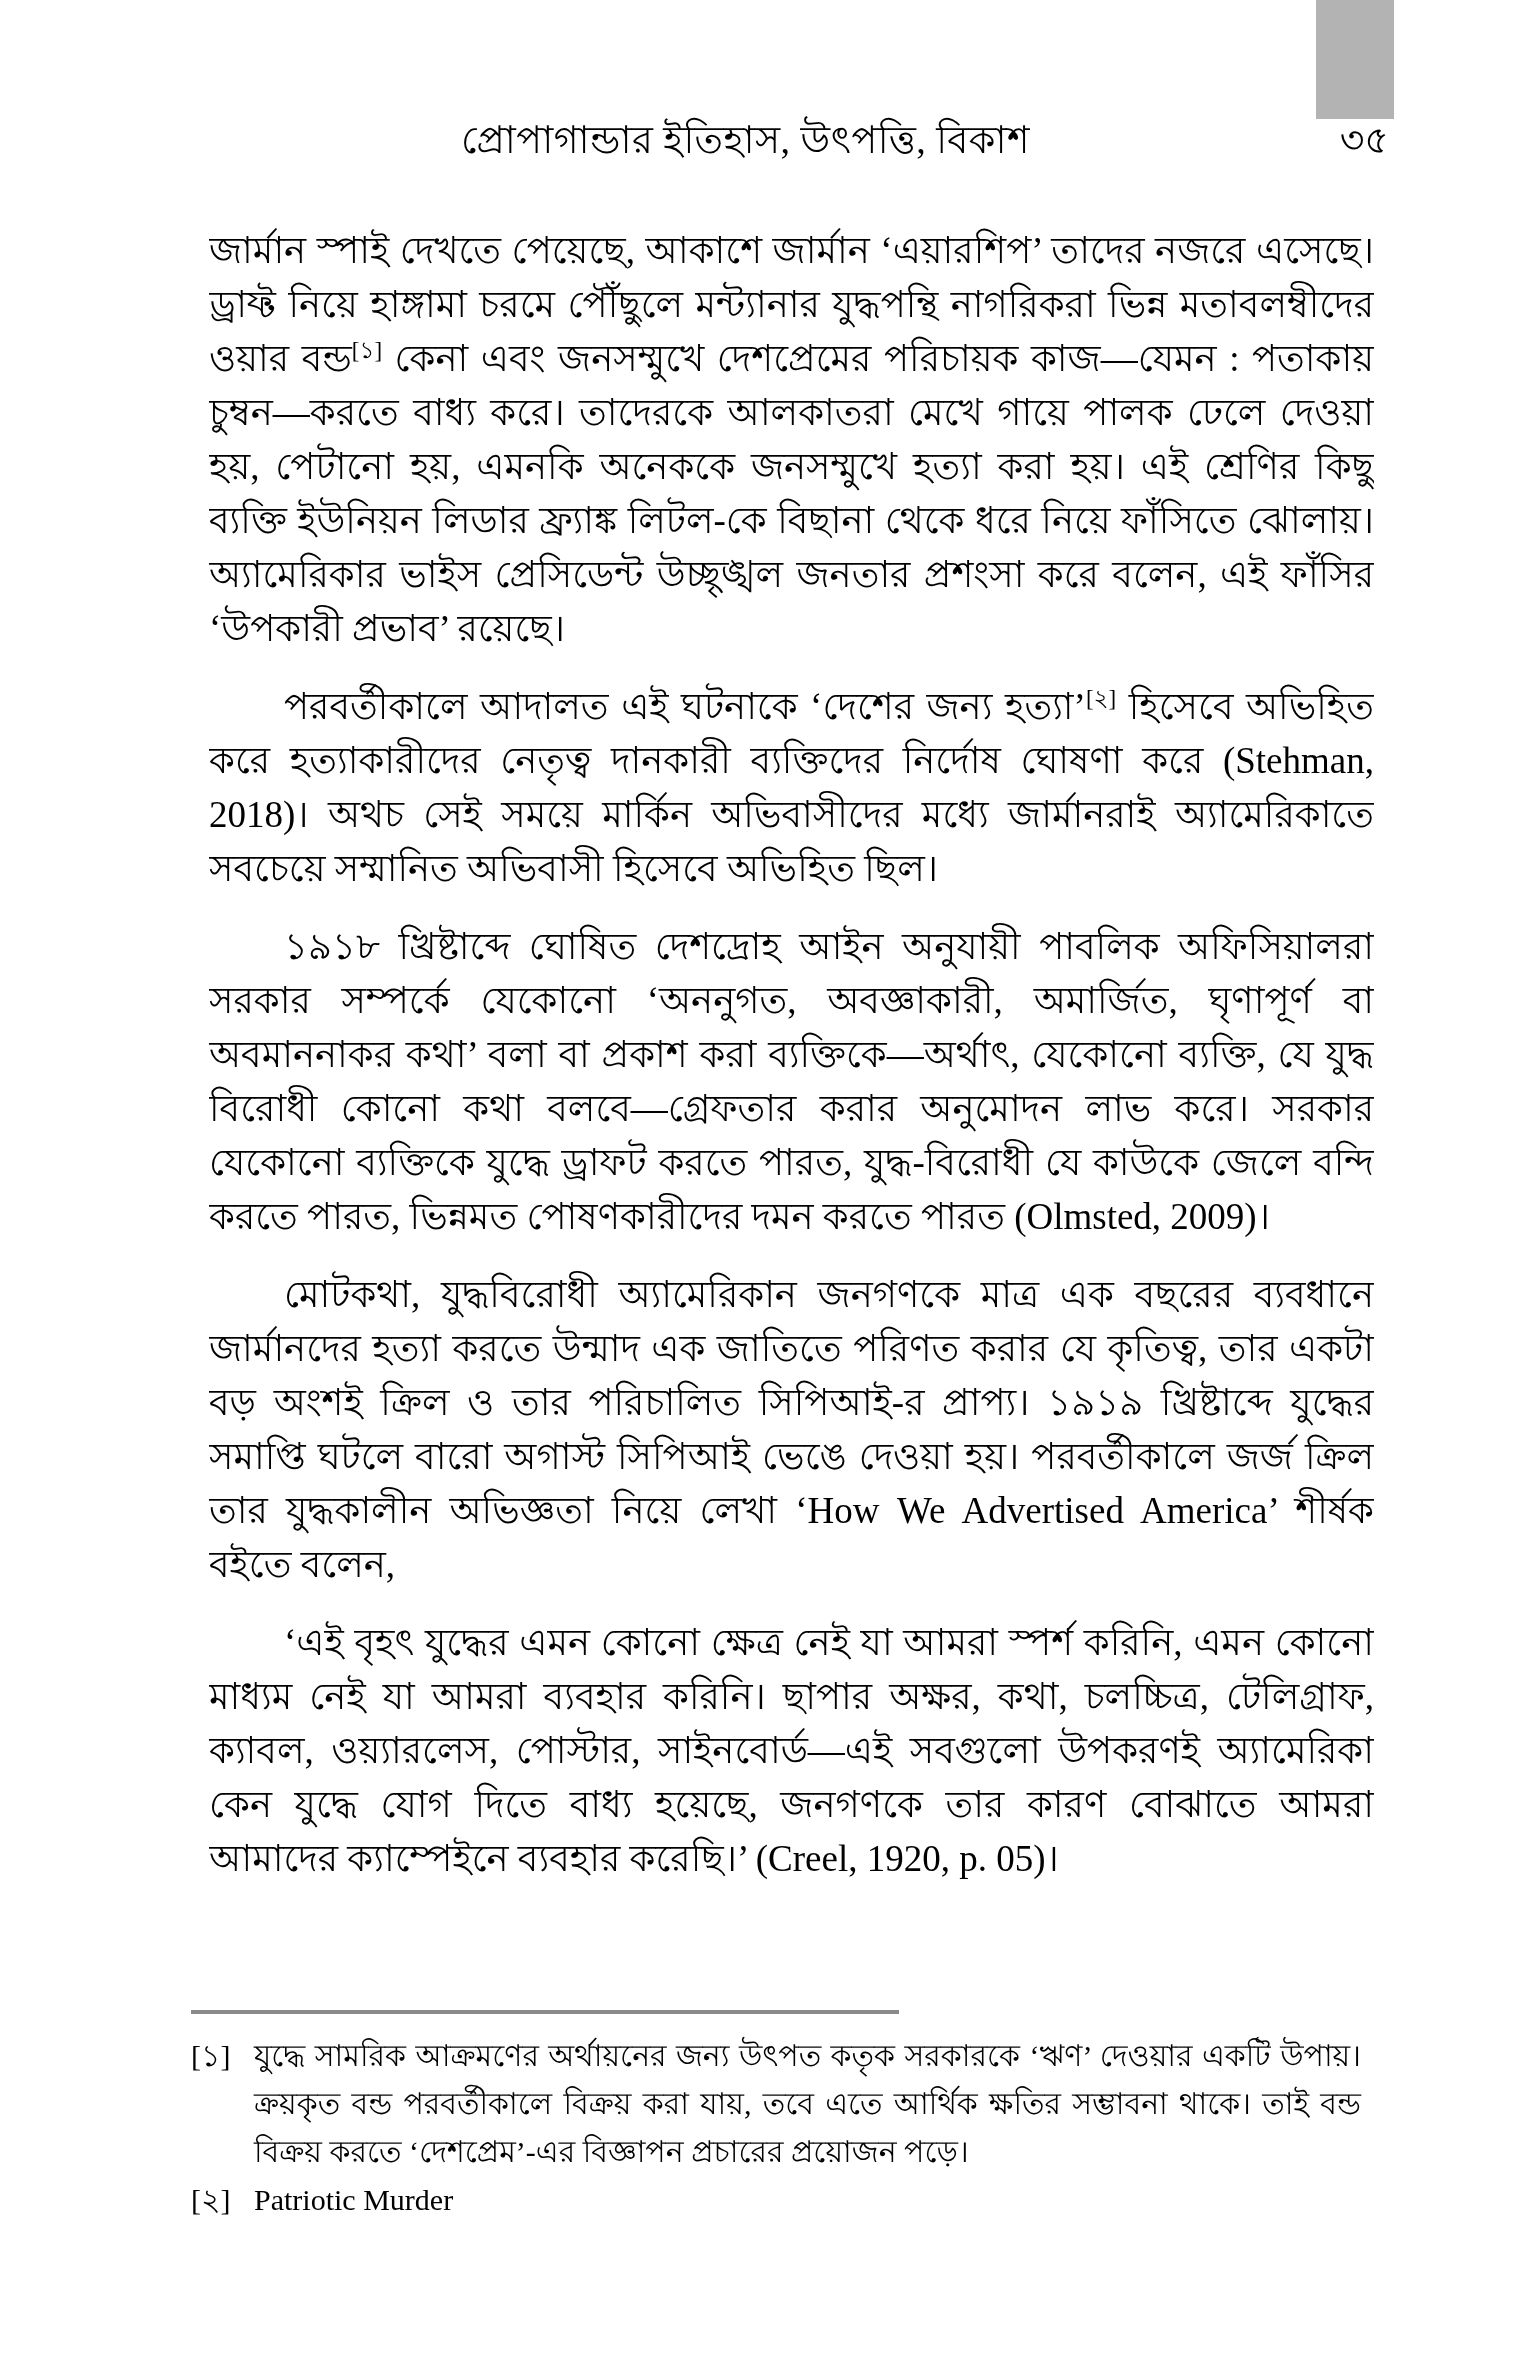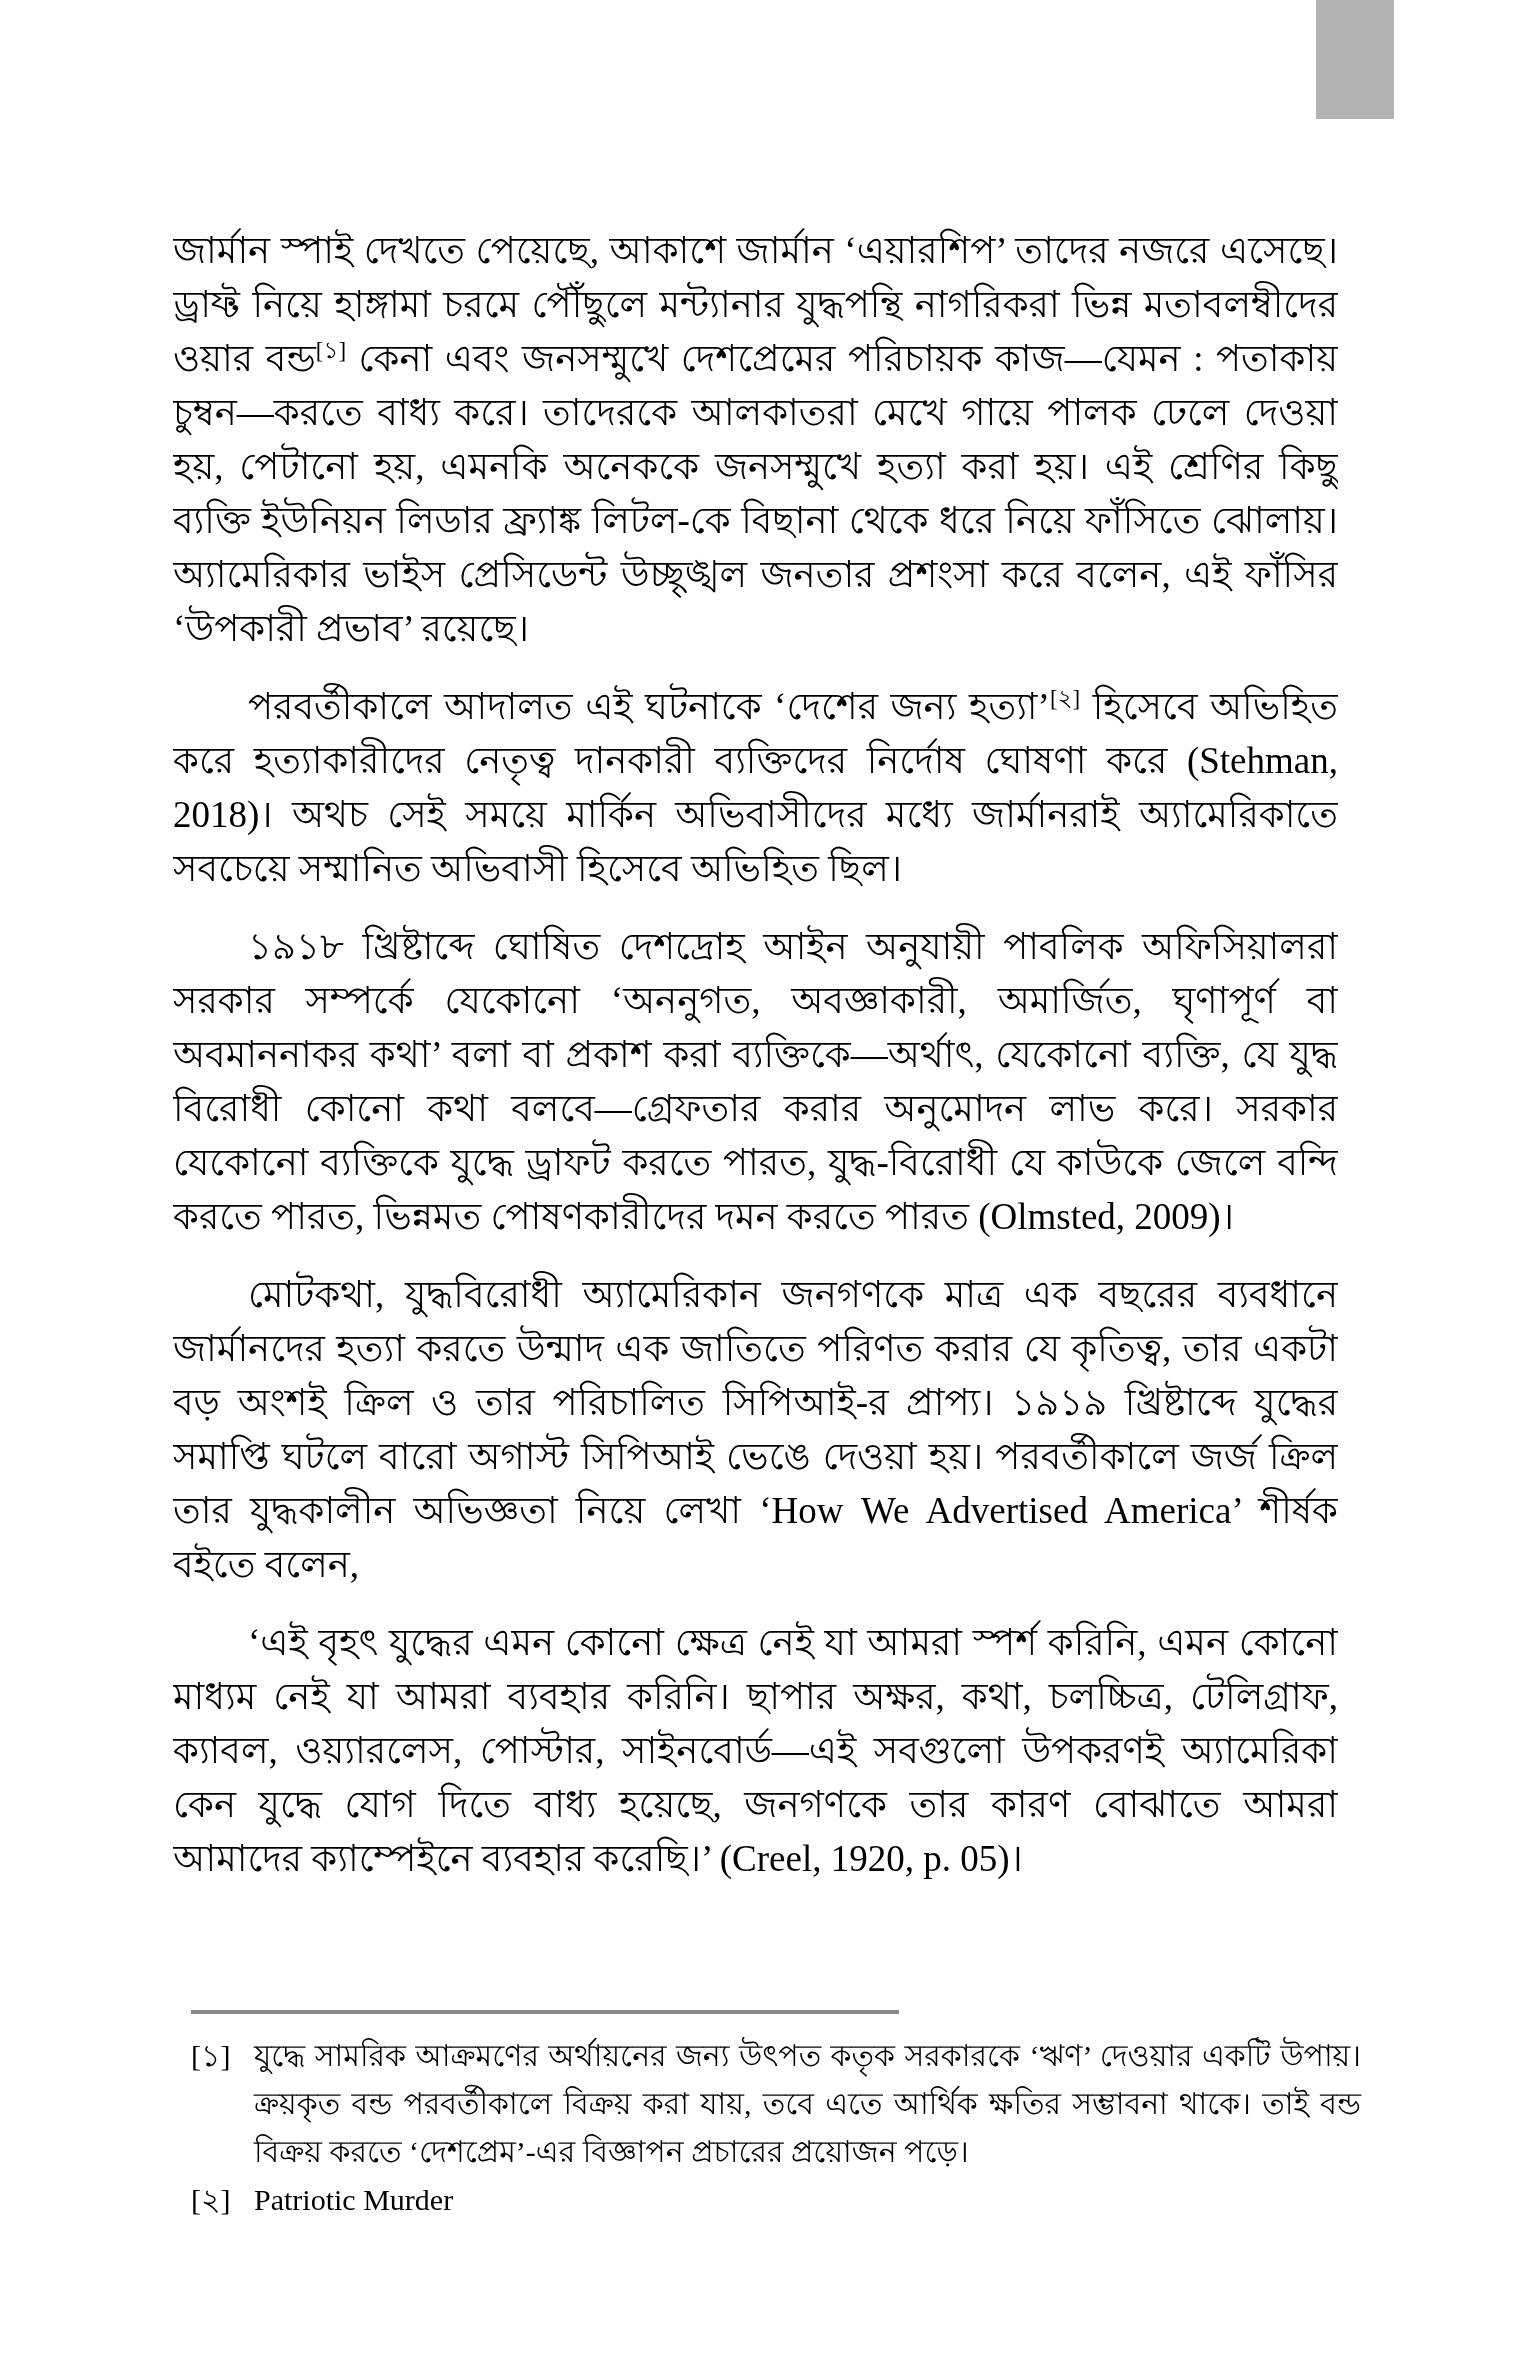--- a/index.html
+++ b/index.html
@@ -17,21 +17,21 @@
     background:#b3b3b3;
   }
   .page-header{
     position:absolute;top:114px;left:191px;width:1198px;
     display:flex;align-items:flex-start;
     font-size:38px;line-height:52px;
   }
   .header-title{flex:1;text-align:center;letter-spacing:0.5px;}
   .page-number{width:89px;text-align:right;}
   .text-block{
-    position:absolute;top:224px;left:173px;width:1165px;height:1776px;
+    position:absolute;top:224px;left:209px;width:1165px;height:1776px;
     text-align:justify;
     overflow:hidden;
   }
   .para{
     margin:0 0 24px 0;
     font-size:37px;line-height:54px;
   }
   .para.indent{text-indent:75px;font-family:Liberation Serif, serif;}
   .para sup{
     font-size:23px;line-height:0;vertical-align:super;
@@ -50,20 +50,24 @@
   .fn-marker{width:63px;flex-shrink:0;}
   .fn-text{flex:1;text-align:justify;}
 </style>
 </head>
 <body>
 
 <div class="page">
 
   <div class="corner-block"></div>
 
+  <header class="page-header">
+    <div class="header-title">প্রোপাগান্ডার ইতিহাস, উৎপত্তি, বিকাশ</div>
+    <div class="page-number">৩৫</div>
+  </header>
 
   <main class="text-block" id="paragraphs">
       <p class="para"><span>জার্মান স্পাই দেখতে পেয়েছে, আকাশে জার্মান ‘এয়ারশিপ’ তাদের নজরে এসেছে। ড্রাফ্ট নিয়ে হাঙ্গামা চরমে পৌঁছুলে মন্ট্যানার যুদ্ধপন্থি নাগরিকরা ভিন্ন মতাবলম্বীদের ওয়ার বন্ড</span><sup>[১]</sup><span> কেনা এবং জনসম্মুখে দেশপ্রেমের পরিচায়ক কাজ—যেমন : পতাকায় চুম্বন—করতে বাধ্য করে। তাদেরকে আলকাতরা মেখে  গায়ে পালক ঢেলে দেওয়া হয়, পেটানো হয়, এমনকি অনেককে জনসম্মুখে হত্যা করা হয়। এই শ্রেণির কিছু ব্যক্তি ইউনিয়ন লিডার ফ্র্যাঙ্ক লিটল-কে বিছানা থেকে ধরে নিয়ে ফাঁসিতে ঝোলায়। অ্যামেরিকার ভাইস প্রেসিডেন্ট উচ্ছৃঙ্খল জনতার প্রশংসা করে বলেন, এই ফাঁসির ‘উপকারী প্রভাব’ রয়েছে।</span></p>
       <p class="para indent"><span>পরবর্তীকালে আদালত এই ঘটনাকে ‘দেশের জন্য হত্যা’</span><sup>[২]</sup><span> হিসেবে অভিহিত করে হত্যাকারীদের নেতৃত্ব দানকারী ব্যক্তিদের নির্দোষ ঘোষণা করে (Stehman, 2018)। অথচ সেই সময়ে মার্কিন অভিবাসীদের মধ্যে জার্মানরাই অ্যামেরিকাতে সবচেয়ে সম্মানিত অভিবাসী হিসেবে অভিহিত ছিল।</span></p>
       <p class="para indent"><span>১৯১৮ খ্রিষ্টাব্দে ঘোষিত দেশদ্রোহ আইন অনুযায়ী পাবলিক অফিসিয়ালরা সরকার সম্পর্কে যেকোনো ‘অননুগত, অবজ্ঞাকারী, অমার্জিত, ঘৃণাপূর্ণ বা অবমাননাকর কথা’ বলা বা প্রকাশ করা ব্যক্তিকে—অর্থাৎ, যেকোনো ব্যক্তি, যে যুদ্ধ বিরোধী কোনো কথা বলবে—গ্রেফতার করার অনুমোদন লাভ করে। সরকার যেকোনো ব্যক্তিকে যুদ্ধে ড্রাফট করতে পারত, যুদ্ধ-বিরোধী যে কাউকে জেলে বন্দি করতে পারত, ভিন্নমত পোষণকারীদের দমন করতে পারত (Olmsted, 2009)।</span></p>
       <p class="para indent"><span>মোটকথা, যুদ্ধবিরোধী অ্যামেরিকান জনগণকে মাত্র এক বছরের ব্যবধানে জার্মানদের হত্যা করতে উন্মাদ এক জাতিতে পরিণত করার যে কৃতিত্ব, তার একটা বড় অংশই ক্রিল ও তার পরিচালিত সিপিআই-র প্রাপ্য। ১৯১৯ খ্রিষ্টাব্দে যুদ্ধের সমাপ্তি ঘটলে বারো অগাস্ট সিপিআই ভেঙে দেওয়া হয়। পরবর্তীকালে জর্জ ক্রিল তার যুদ্ধকালীন অভিজ্ঞতা নিয়ে লেখা ‘How We Advertised America’ শীর্ষক বইতে বলেন,</span></p>
       <p class="para indent quote"><span>‘এই বৃহৎ যুদ্ধের এমন কোনো ক্ষেত্র নেই যা আমরা স্পর্শ করিনি, এমন কোনো মাধ্যম নেই যা আমরা ব্যবহার করিনি। ছাপার অক্ষর, কথা, চলচ্চিত্র, টেলিগ্রাফ, ক্যাবল, ওয়্যারলেস, পোস্টার, সাইনবোর্ড—এই সবগুলো উপকরণই অ্যামেরিকা কেন যুদ্ধে যোগ দিতে বাধ্য হয়েছে, জনগণকে তার কারণ বোঝাতে আমরা আমাদের ক্যাম্পেইনে ব্যবহার করেছি।’ (Creel, 1920, p. 05)।</span></p>
     </main>
 
   <footer class="footnotes">

